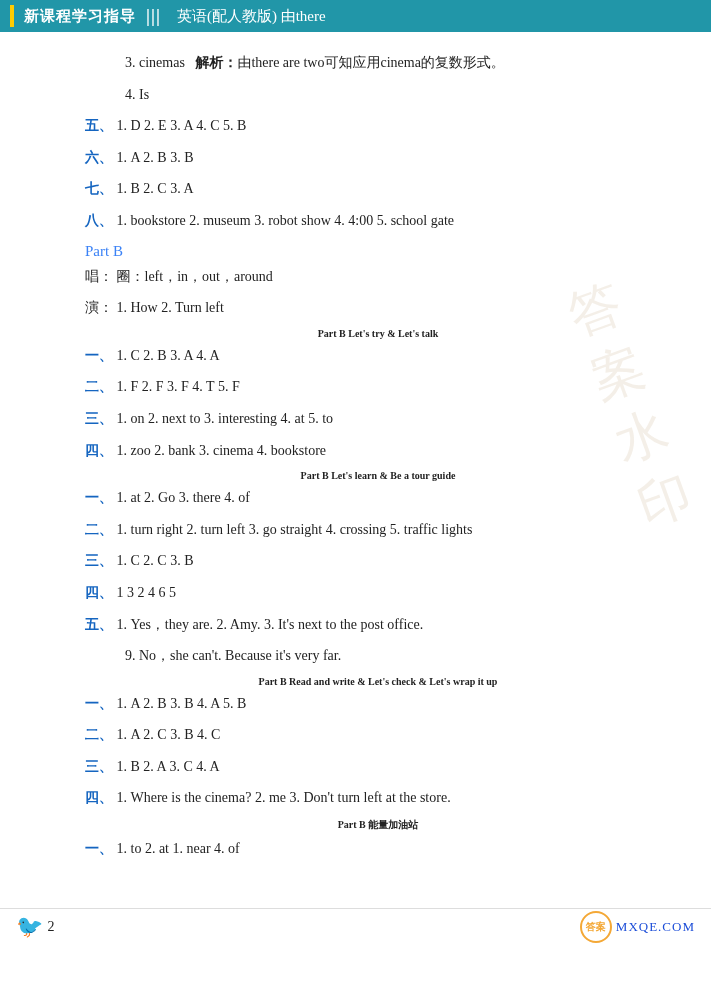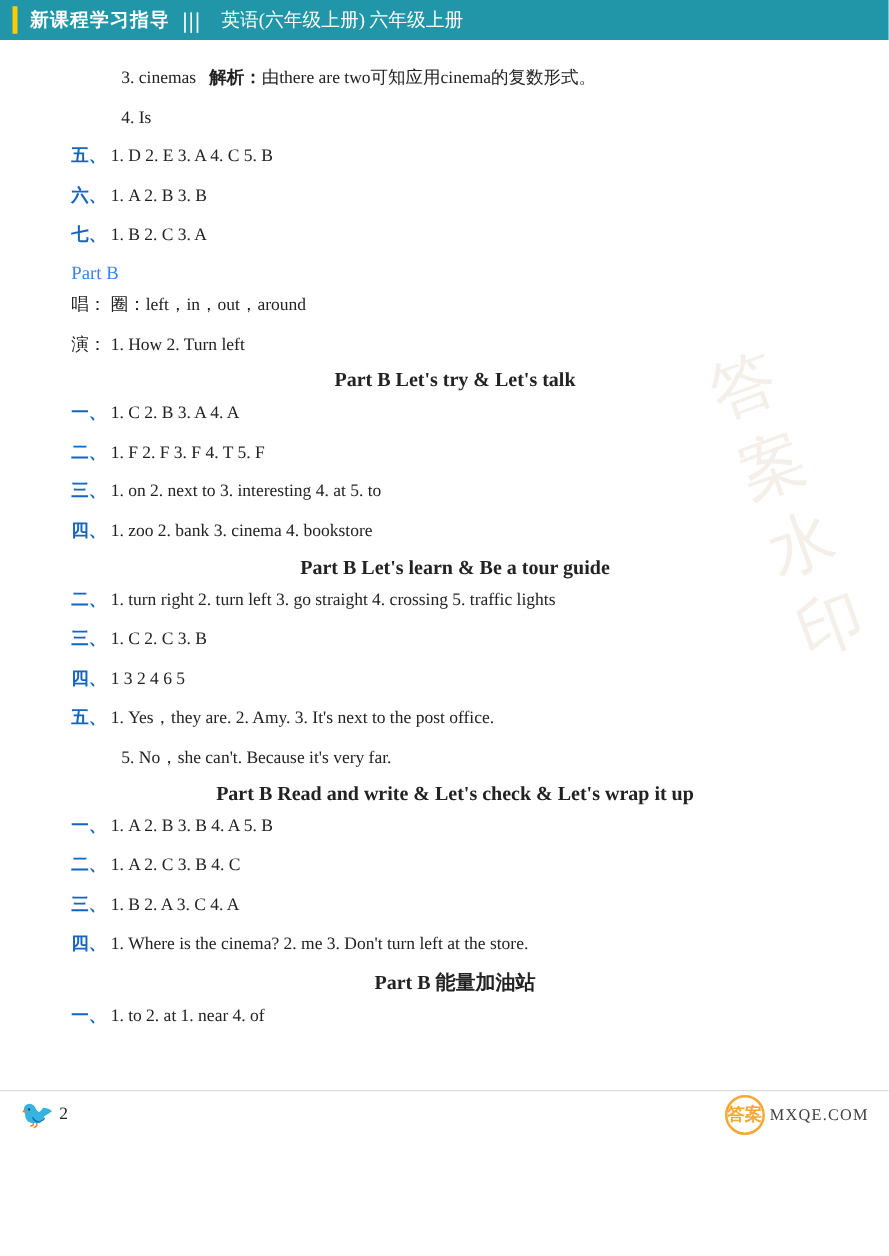--- a/index.html
+++ b/index.html
@@ -41,38 +41,39 @@
       display: inline-block;
       margin-right: 4px;
     }
     .top-bar-title {
       font-size: 15px;
       color: #fff;
       margin-left: 12px;
     }
     .page-content {
       padding: 18px 40px 30px 57px;
+      margin-left: 28px;
     }
     .line {
       margin-bottom: 5px;
       line-height: 1.9;
     }
     .indent1 {
       padding-left: 40px;
     }
     .section-title {
       color: #3b82f6;
       font-weight: normal;
       font-size: 15px;
       text-align: left;
       margin: 8px 0 4px 0;
     }
     .subsection-title {
       font-weight: bold;
-      font-size: 16px;
+      font-size: 10px;
       text-align: center;
       margin: 6px 0 4px 0;
       color: #222;
     }
     .cn-num {
       color: #1565c0;
       font-weight: bold;
     }
     .bottom-bar {
       position: absolute;
@@ -98,35 +99,35 @@
       color: #888;
     }
     .logo-circle {
       width: 32px;
       height: 32px;
       border-radius: 50%;
       border: 2px solid #f4a836;
       display: flex;
       align-items: center;
       justify-content: center;
-      font-size: 14px;
+      font-size: 10px;
       color: #f4a836;
       font-weight: bold;
     }
   </style>
 </head>
 <body>
 
 <div class="top-bar">
   <div class="top-bar-brand">
     <span class="bar-icon"></span>
     <span>新课程学习指导</span>
     <span style="font-size:18px;font-weight:bold;color:#fff;margin:0 4px;">|||</span>
   </div>
-  <span class="top-bar-title">英语(六年级上册)  六年级上册</span>
+  <span class="top-bar-title">英语(配人教版)  由there</span>
 </div>
 
 <div class="page-content">
 
   <div class="line indent1">
     <span>3. cinemas</span>
     &nbsp;
     <span class="label" style="font-weight:bold;">解析：</span><span>由there are two可知应用cinema的复数形式。</span>
   </div>
 
@@ -143,20 +144,24 @@
   <div class="line">
     <span class="cn-num">六、</span>
     <span>1. A  2. B  3. B</span>
   </div>
 
   <div class="line">
     <span class="cn-num">七、</span>
     <span>1. B  2. C  3. A</span>
   </div>
 
+  <div class="line">
+    <span class="cn-num">八、</span>
+    <span>1. bookstore  2. museum  3. robot show  4. 4:00  5. school gate</span>
+  </div>
 
   <div class="section-title">Part B</div>
 
   <div class="line">
     <span>唱：</span>
     <span>圈：left，in，out，around</span>
   </div>
 
   <div class="line">
     <span>演：</span>
@@ -178,37 +183,41 @@
     <span>1. on  2. next to  3. interesting  4. at  5. to</span>
   </div>
   <div class="line">
     <span class="cn-num">四、</span>
     <span>1. zoo  2. bank  3. cinema  4. bookstore</span>
   </div>
 
   <div class="subsection-title">Part B  Let's learn &amp; Be a tour guide</div>
 
   <div class="line">
+    <span class="cn-num">一、</span>
+    <span>1. at  2. Go  3. there  4. of</span>
+  </div>
+  <div class="line">
     <span class="cn-num">二、</span>
     <span>1. turn right  2. turn left  3. go straight  4. crossing  5. traffic lights</span>
   </div>
   <div class="line">
     <span class="cn-num">三、</span>
     <span>1. C  2. C  3. B</span>
   </div>
   <div class="line">
     <span class="cn-num">四、</span>
     <span>1  3  2  4  6  5</span>
   </div>
   <div class="line">
     <span class="cn-num">五、</span>
     <span>1. Yes，they are.  2. Amy.  3. It's next to the post office.</span>
   </div>
   <div class="line indent1">
-    <span>5. No，she can't. Because it's very far.</span>
+    <span>9. No，she can't. Because it's very far.</span>
   </div>
 
   <div class="subsection-title">Part B  Read and write &amp; Let's check &amp; Let's wrap it up</div>
 
   <div class="line">
     <span class="cn-num">一、</span>
     <span>1. A  2. B  3. B  4. A  5. B</span>
   </div>
   <div class="line">
     <span class="cn-num">二、</span>
@@ -236,15 +245,15 @@
   答<br>案<br>水<br>印
 </div>
 
 <div class="bottom-bar" style="position:relative;margin-top:10px;">
   <div style="display:flex;align-items:center;gap:4px;">
     <span style="color:#4db6c8;font-size:22px;">🐦</span>
     <span class="page-num">2</span>
   </div>
   <div class="answer-logo">
     <div class="logo-circle">答案</div>
-    <span style="font-size:13px;color:#404040;letter-spacing:1px;text-align:right;">MXQE.COM</span>
+    <span style="font-size:13px;color:#1d4ed8;letter-spacing:1px;text-align:right;">MXQE.COM</span>
   </div>
 </div>
 
 </body></html>

